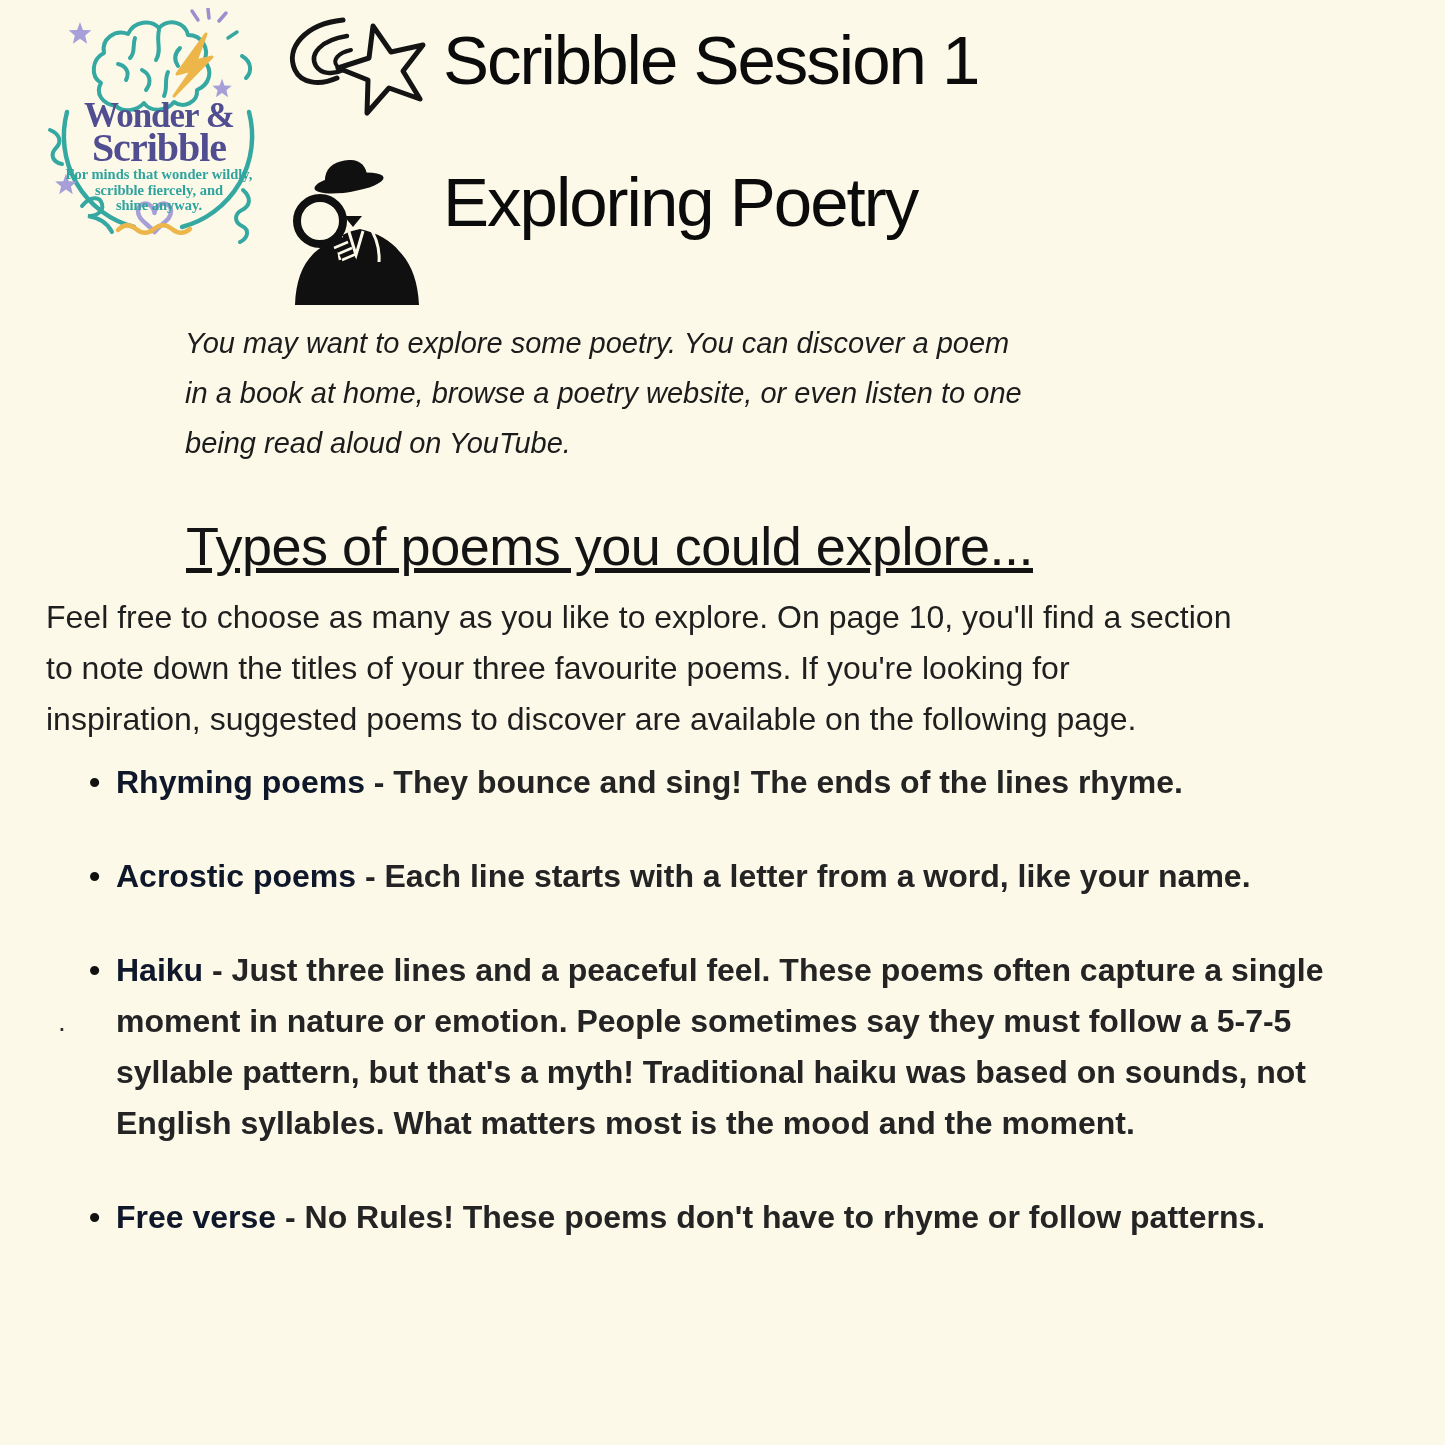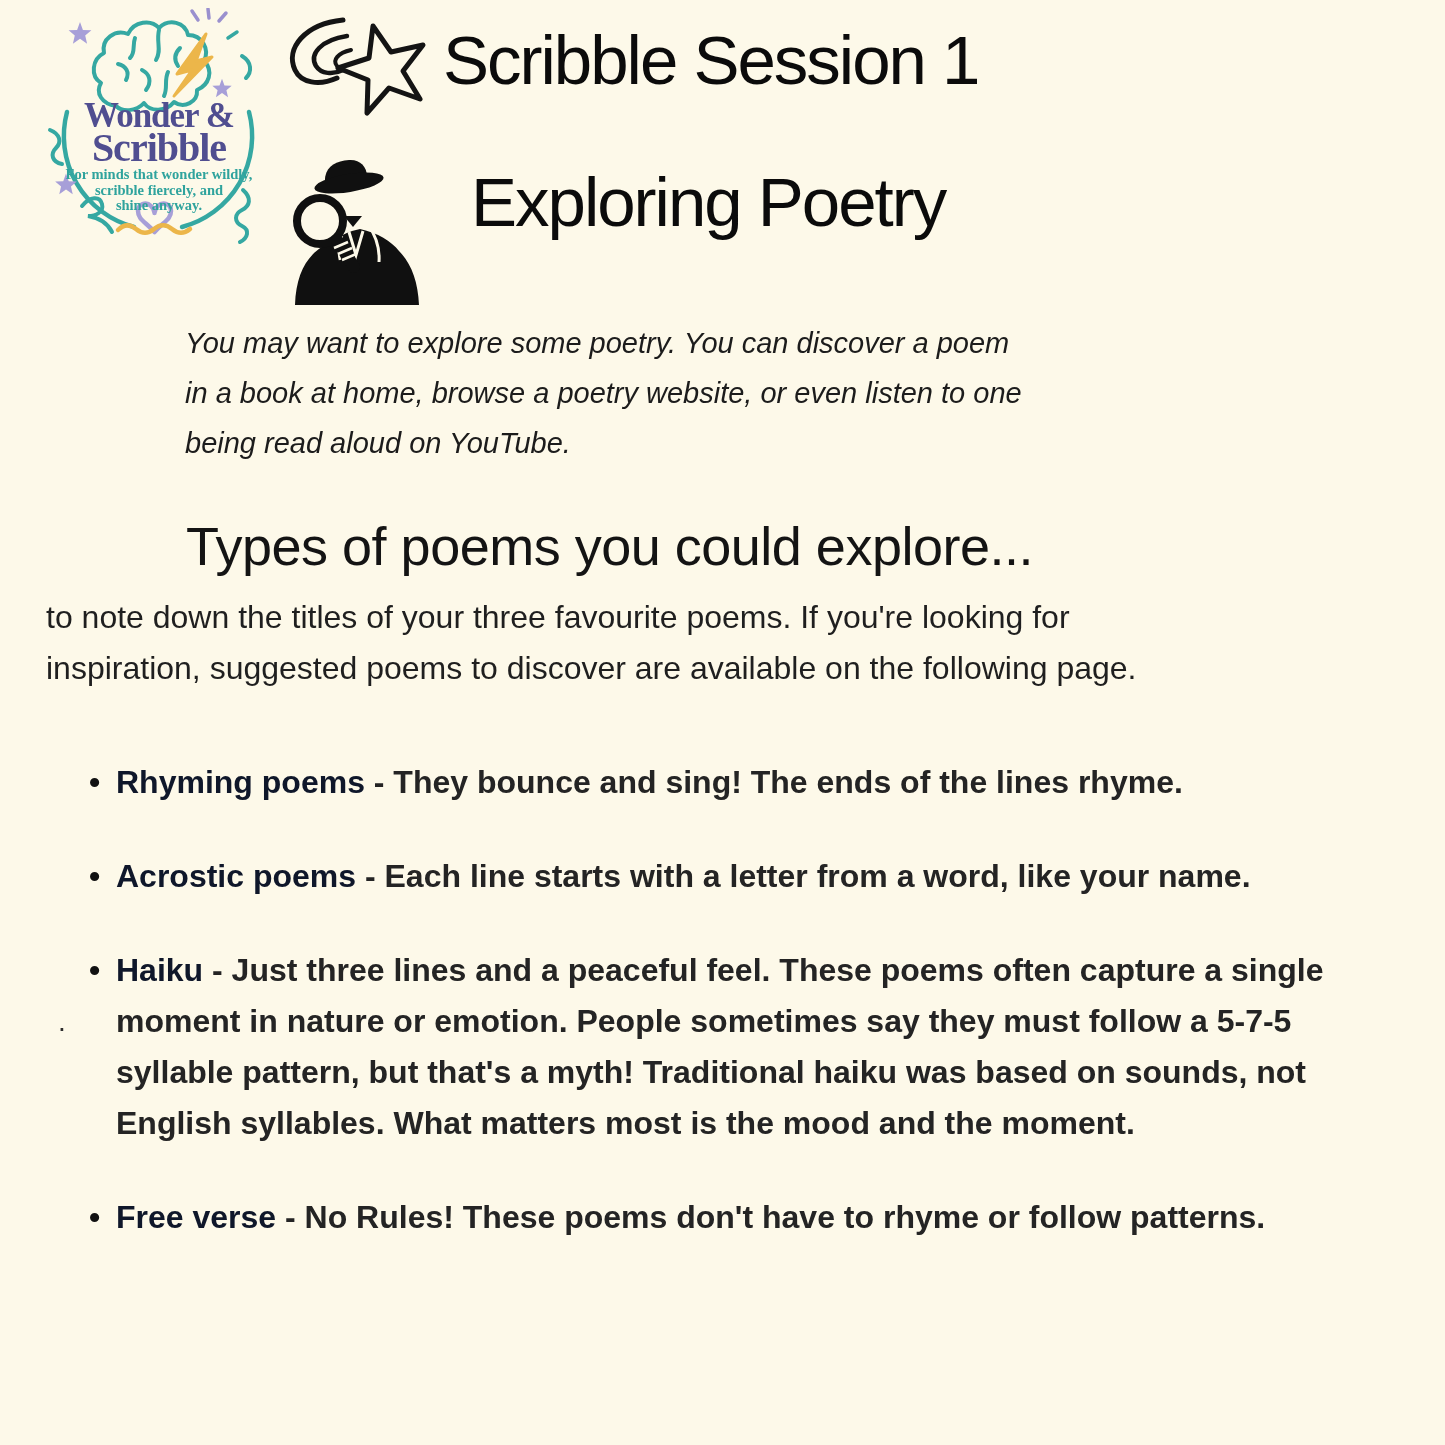--- a/index.html
+++ b/index.html
@@ -16,21 +16,21 @@
   
   .big-title {
     font-weight:400;
     font-size:69px;
     letter-spacing:-2px;
     color:#0b0b0b;
     white-space:nowrap;
     line-height:1;
   }
   .title1 { left:443px; top:26px; }
-  .title2 { left:443px; top:168px;margin-left:28px; }
+  .title2 { left:443px; top:168px; }
 
   
   .logo-box { left:38px; top:8px; width:230px; height:258px; }
   .star-box { left:283px; top:14px; width:158px; height:112px; }
   .detective-box { left:292px; top:160px; width:130px; height:145px; }
 
   .logo-title1 {
     font-family:"Liberation Serif", serif;
     font-weight:700; font-size:35px; fill:#504E90; letter-spacing:-1px;
   }
@@ -51,20 +51,21 @@
     color:#1c1c1c;
   }
 
   
   .section-heading {
     left:186px; top:514px;
     font-size:54px; font-weight:400;
     color:#141414; white-space:nowrap;
     letter-spacing:-0.5px;
     line-height:1.2;
+    text-decoration:underline;
   }
 
   
   .section-desc {
     left:46px; top:592px; width:1330px;
     font-size:32px; line-height:51px;
     color:#1f1f1f;
   }
 
   
@@ -197,20 +198,21 @@
 
   <div class="abs intro">
     <div>You may want to explore some poetry. You can discover a poem</div>
     <div>in a book at home, browse a poetry website, or even listen to one</div>
     <div>being read aloud on YouTube.</div>
   </div>
 
   <div class="abs section-heading">Types of poems you could explore...</div>
 
   <div class="abs section-desc">
+    <div>Feel free to choose as many as you like to explore. On page 10, you'll find a section</div>
     <div>to note down the titles of your three favourite poems. If you're looking for</div>
     <div>inspiration, suggested poems to discover are available on the following page.</div>
   </div>
 
   <ul class="abs poem-list">
     <li>
       <span class="pname">Rhyming poems</span><span class="pdesc"> - They bounce and sing! The ends of the lines rhyme.</span>
     </li>
     <li>
       <span class="pname">Acrostic poems</span><span class="pdesc"> - Each line starts with a letter from a word, like your name.</span>

